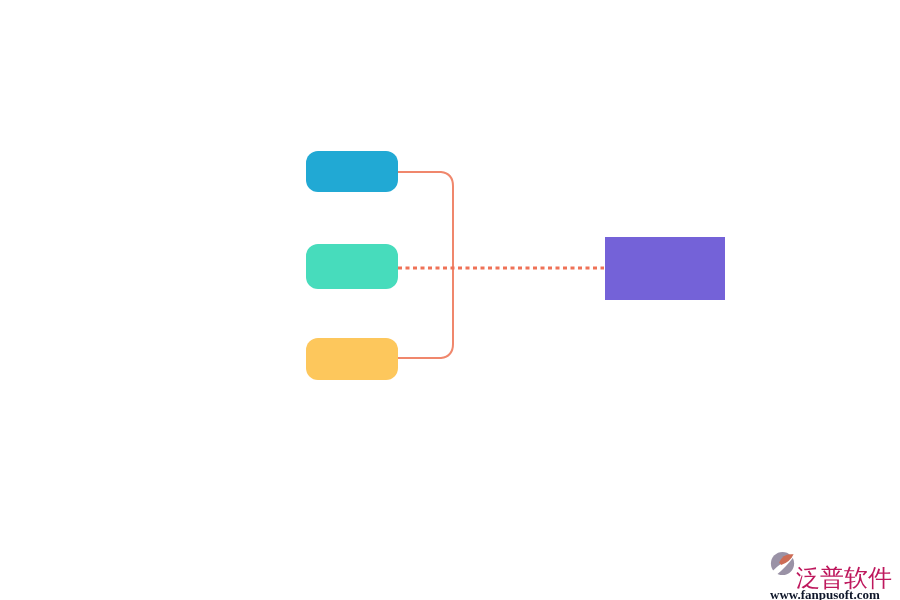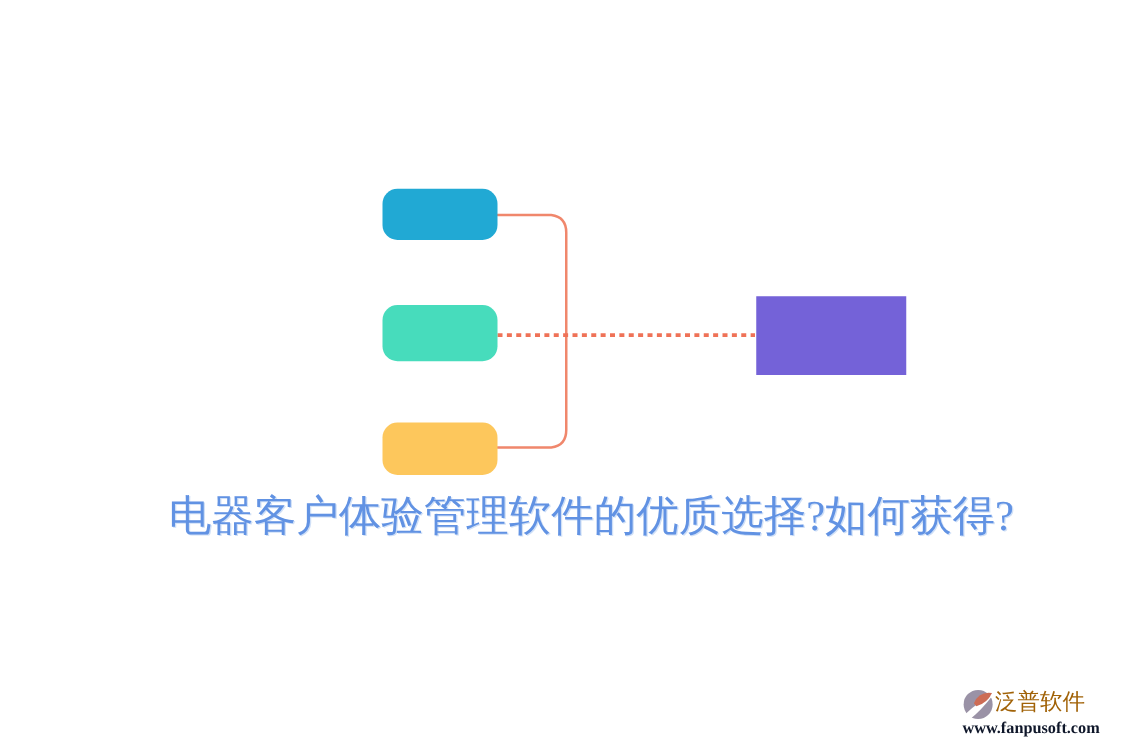--- a/index.html
+++ b/index.html
@@ -56,25 +56,26 @@
     align-items: flex-start;
   }
   .watermark-logo {
     width: 26px;
     height: 29px;
     margin-top: 1px;
     flex: 0 0 auto;
   }
   .watermark-brand {
     font-family: "Liberation Sans", sans-serif;
-    font-size: 18px;
+    font-size: 24px;
     line-height: 27px;
-    color: #a16207;
+    color: #be185d;
     letter-spacing: 0px;
     white-space: nowrap;
+    margin-top: 16px;
   }
   .watermark-url {
     font-family: "Liberation Serif", serif;
     font-weight: bold;
     font-size: 13px;
     line-height: 14px;
     color: #0f172a;
     margin-top: -3px;
     white-space: nowrap;
   }
@@ -90,21 +91,20 @@
 
     <path d="M398,268 H604" fill="none" stroke="#EF7257" stroke-width="3" stroke-dasharray="4 3.5"></path>
   </svg>
 
   <div class="node node-rounded node-top"></div>
   <div class="node node-rounded node-middle"></div>
   <div class="node node-rounded node-bottom"></div>
 
   <div class="node node-target"></div>
 
-  <div class="headline">电器客户体验管理软件的优质选择?如何获得?</div>
 
   <div class="watermark">
     <div class="watermark-row">
       <svg class="watermark-logo" viewBox="0 0 26 30" aria-hidden="true">
         <circle cx="12.5" cy="15" r="12" fill="#9A92A6"></circle>
         <path d="M2,23 Q12,13 25,7 Q15,20 6,27 Z" fill="#ffffff"></path>
         <path d="M9,14 Q13,4 24,5.5 Q20,14 11,16.5 Z" fill="#CD6C55"></path>
       </svg>
       <span class="watermark-brand">泛普软件</span>
     </div>

